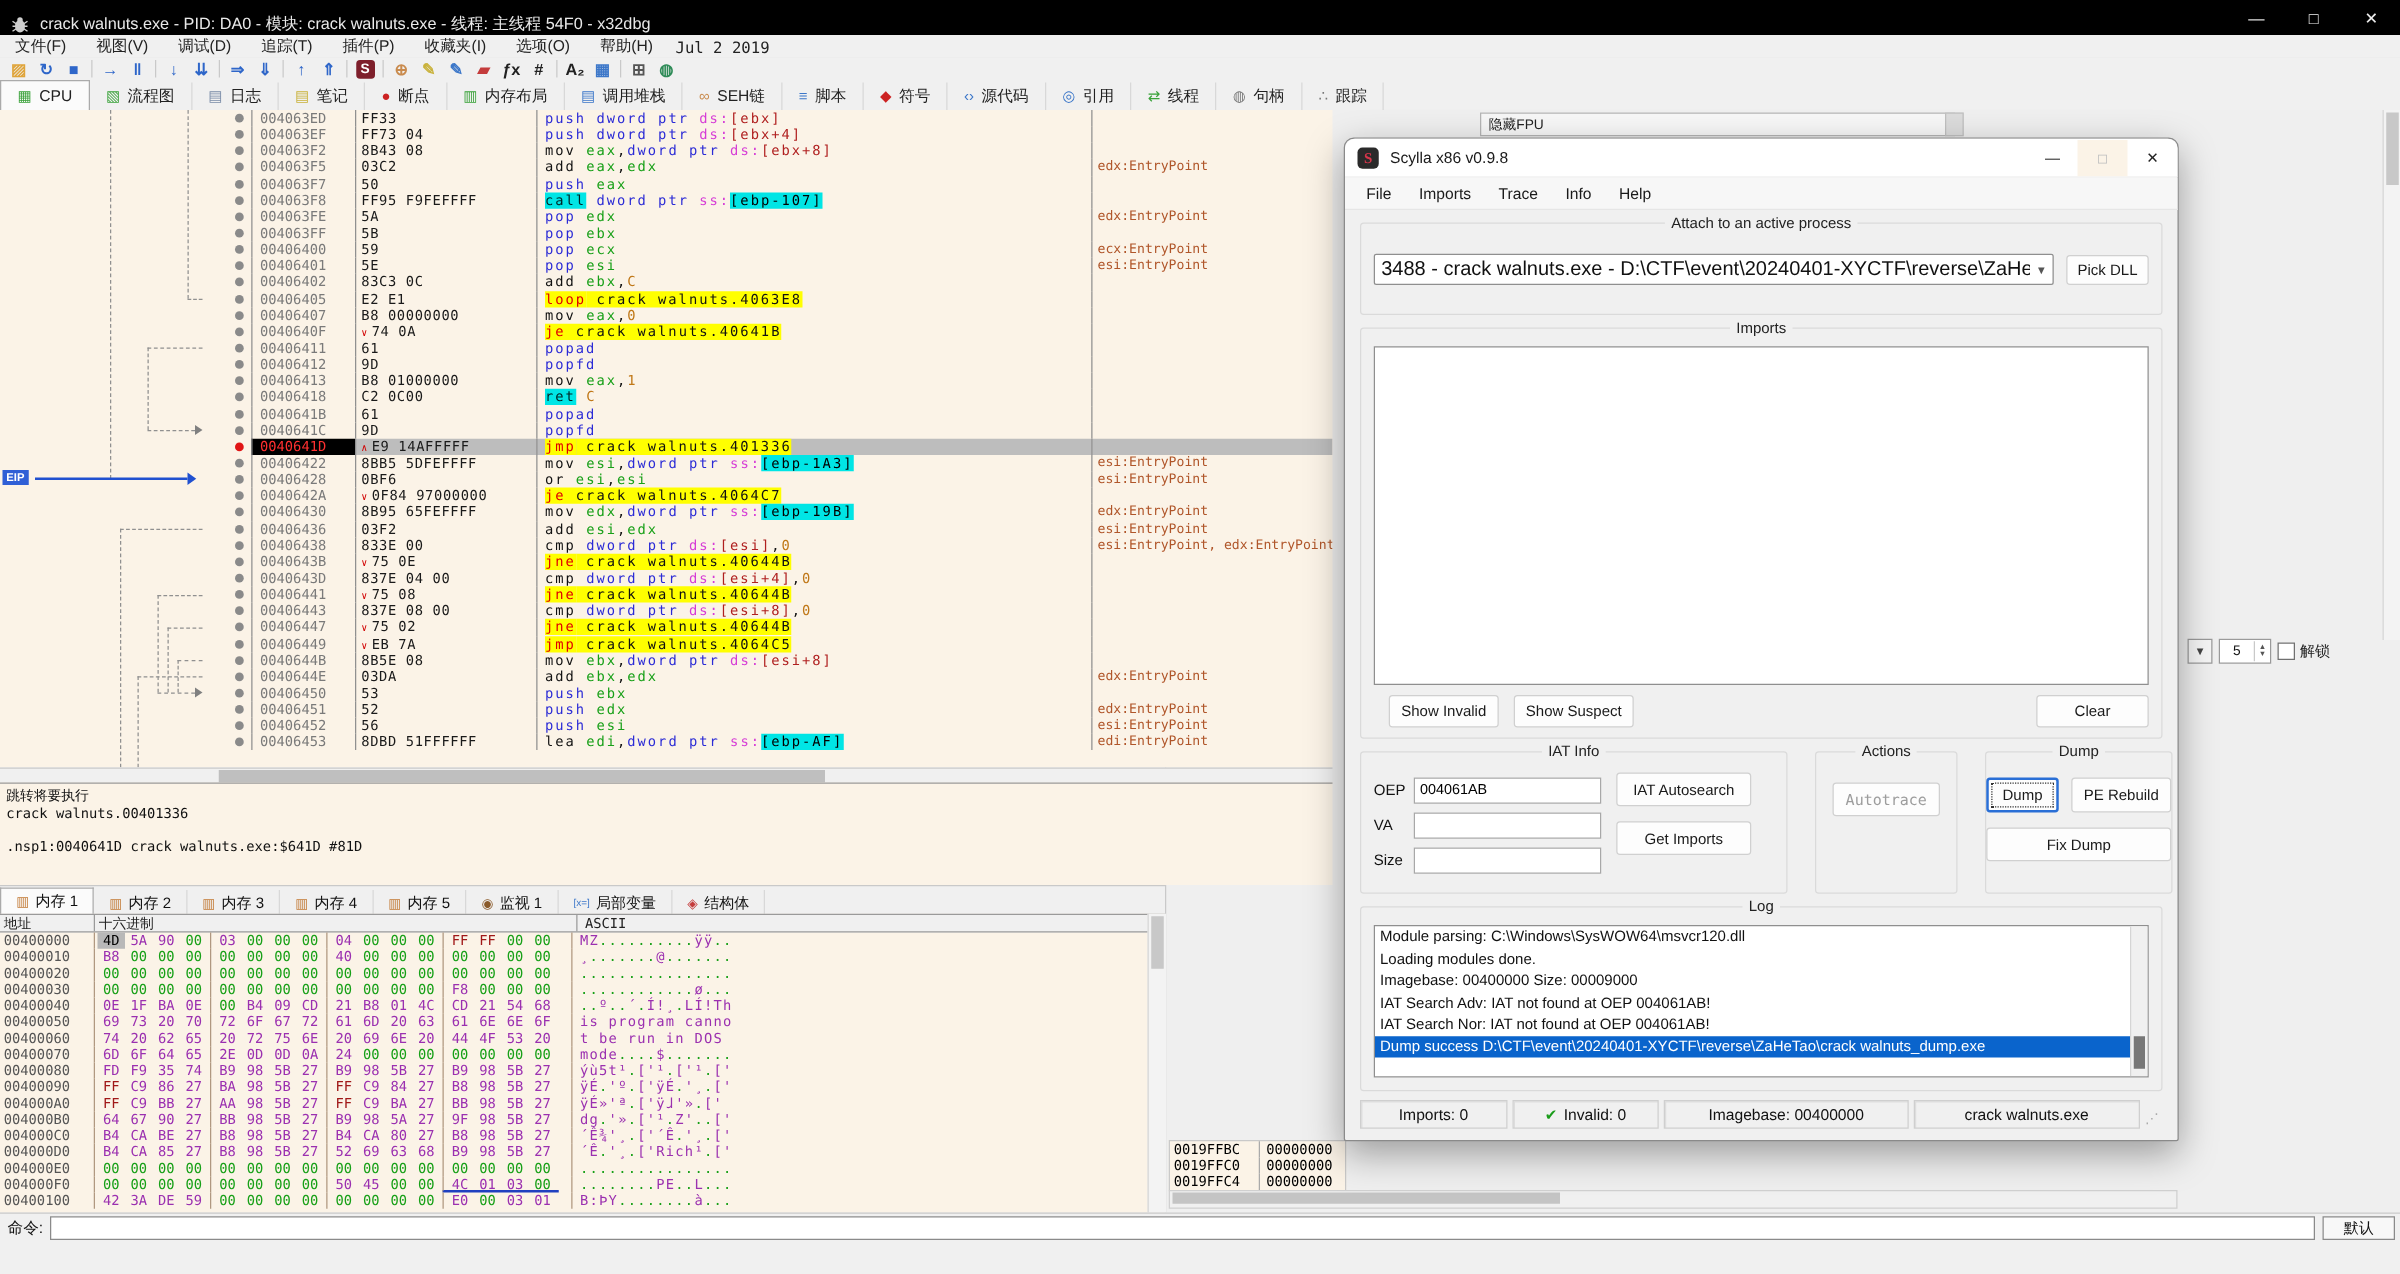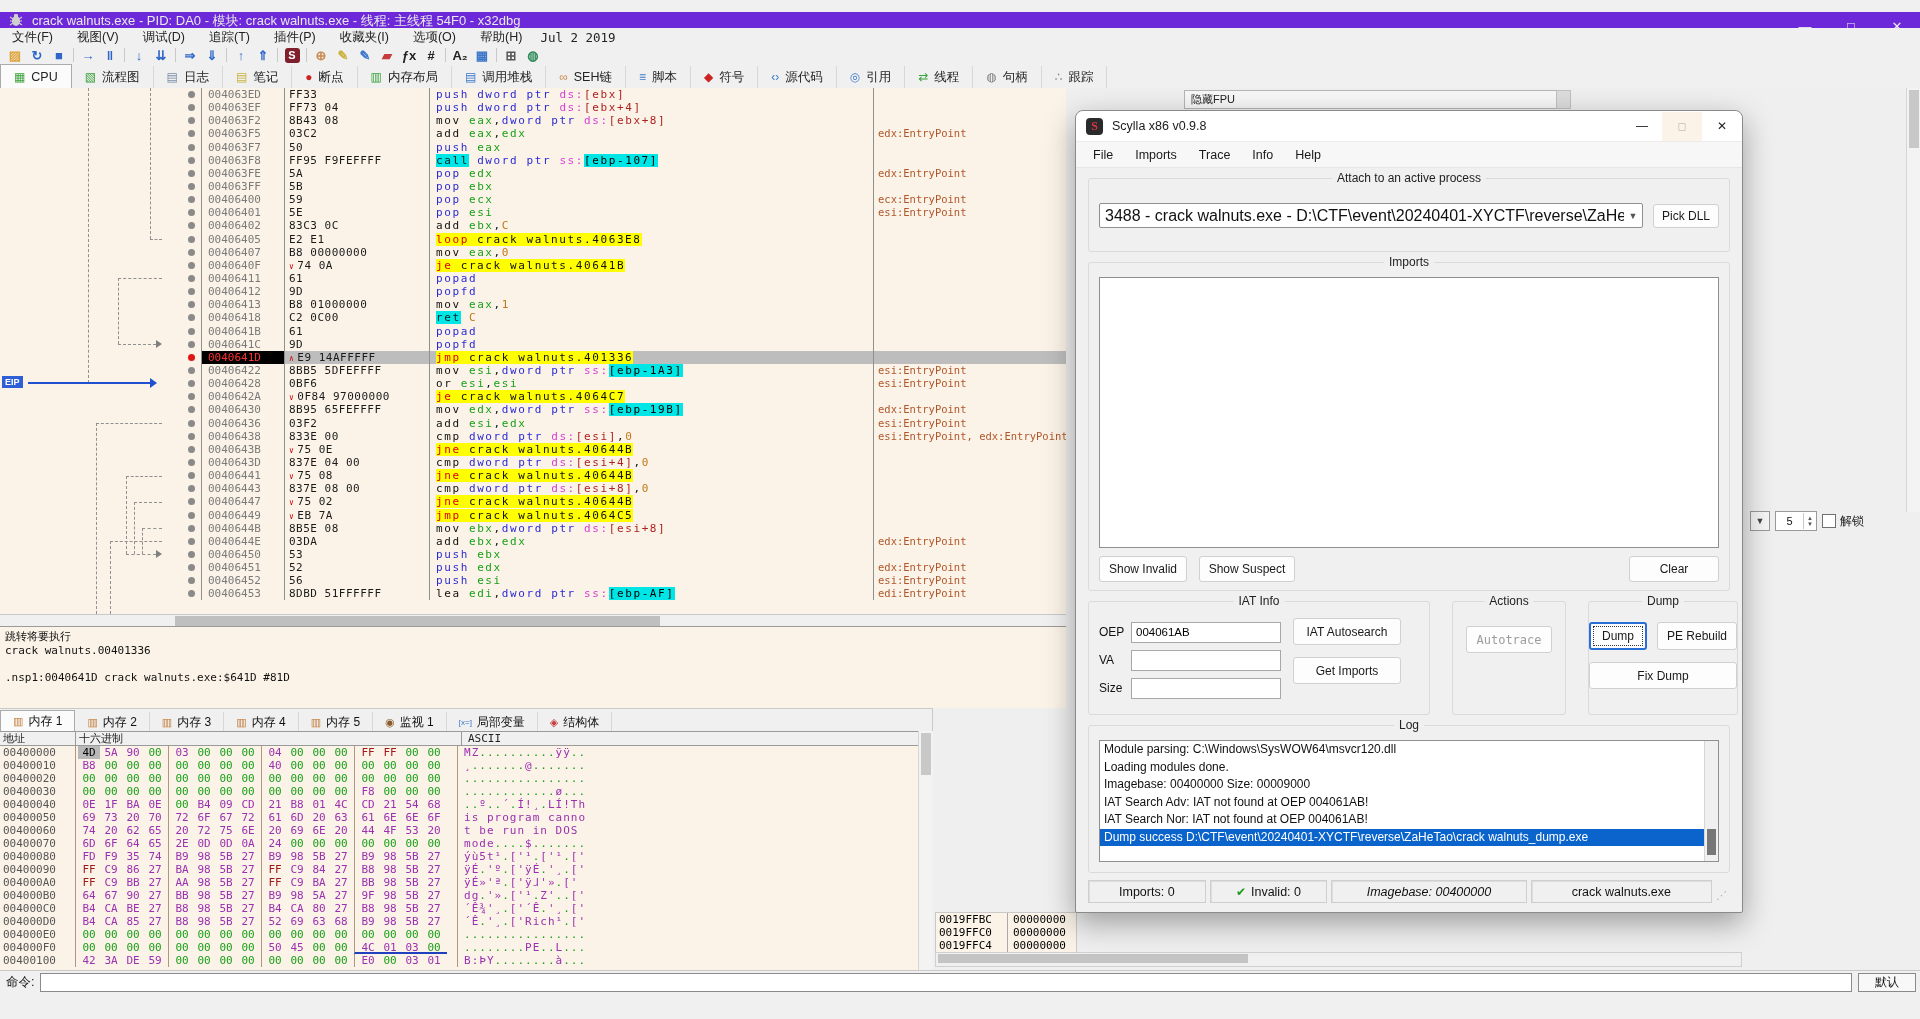--- a/index.html
+++ b/index.html
@@ -1,20 +1,20 @@
 <!DOCTYPE html>
 <html><head>
 <meta charset="utf-8">
 <style>
   html,body{margin:0;padding:0;background:#777;}
   #root{position:relative;width:1920px;height:1019px;overflow:hidden;background:#F0F0F0;
         font-family:"Liberation Sans",sans-serif;font-size:12px;color:#111;}
   .abs{position:absolute;}
   
-  .titlebar{left:0;top:12px;width:1920px;height:28px;background:#6d28d9;display:flex;align-items:flex-start;color:#E9E9E9;}
+  .titlebar{left:0;top:0;width:1920px;height:28px;background:#000000;display:flex;align-items:flex-end;color:#E9E9E9;}
   .titlebar .ttext{margin-left:8px;font-size:13px;white-space:nowrap;}
   .bugicon{width:16px;height:16px;margin-left:8px;flex:none;}
   .wbtns{margin-left:auto;display:flex;}
   .wbtn{width:46px;height:28px;display:flex;align-items:center;justify-content:center;color:#EDEDED;font-size:13px;}
   
   .menubar{left:0;top:28px;width:1920px;height:18px;background:#F0F0F0;display:flex;align-items:center;border-bottom:1px solid #E3E3E3;}
   .menuitem{padding:0 12px;color:#222;font-size:12.5px;}
   .menudate{color:#222;font-size:12.5px;margin-left:6px;font-family:"DejaVu Sans Mono",monospace;}
   .toolbar{left:0;top:46px;width:1920px;height:18px;background:#F0F0F0;display:flex;align-items:center;padding-left:4px;}
   .tbi{width:22px;height:17px;display:flex;align-items:center;justify-content:center;font-size:13px;font-weight:bold;}
@@ -1253,21 +1253,21 @@
           <span class="ct">3488 - crack walnuts.exe - D:\CTF\event\20240401-XYCTF\reverse\ZaHeTao\crack walnuts.e</span>
           <span class="ca">▼</span>
         </span>
         <span class="sbtn" style="width:66px;height:24px;margin-left:10px;flex:none;">Pick DLL</span>
       </div>
     </div>
 
     <div class="group" style="flex:1;display:flex;flex-direction:column;">
       <span class="glabel">Imports</span>
       <div class="implist"></div>
-      <div style="display:flex;margin:0 10px 8px 10px;">
+      <div style="display:flex;margin:0 10px 8px 22px;">
         <span class="sbtn" style="width:88px;height:26px;">Show Invalid</span>
         <span class="sbtn" style="width:96px;height:26px;margin-left:12px;">Show Suspect</span>
         <span class="sbtn" style="width:90px;height:26px;margin-left:auto;">Clear</span>
       </div>
     </div>
 
     <div style="display:flex;margin:0;flex:none;">
       <div class="group" style="width:340px;height:112px;flex:none;">
         <span class="glabel">IAT Info</span>
         <div style="display:flex;margin-top:16px;">
@@ -1322,19 +1322,19 @@
           </div>
         </div>
     </div>
 
     <div class="sc-status">
       <span class="sc-cell" style="width:118px;">Imports: 0</span>
       <span class="sc-cell" style="width:118px;">
         <span class="okcheck">✔</span>
         <span>Invalid: 0</span>
       </span>
-      <span class="sc-cell" style="width:196px;font-style:italic;">Imagebase: 00400000</span>
+      <span class="sc-cell" style="width:196px;">Imagebase: 00400000</span>
       <span class="sc-cell" style="width:182px;">crack walnuts.exe</span>
       <span class="grip">⋰</span>
     </div>
   </div>
 
 </div>
 
 </body></html>

